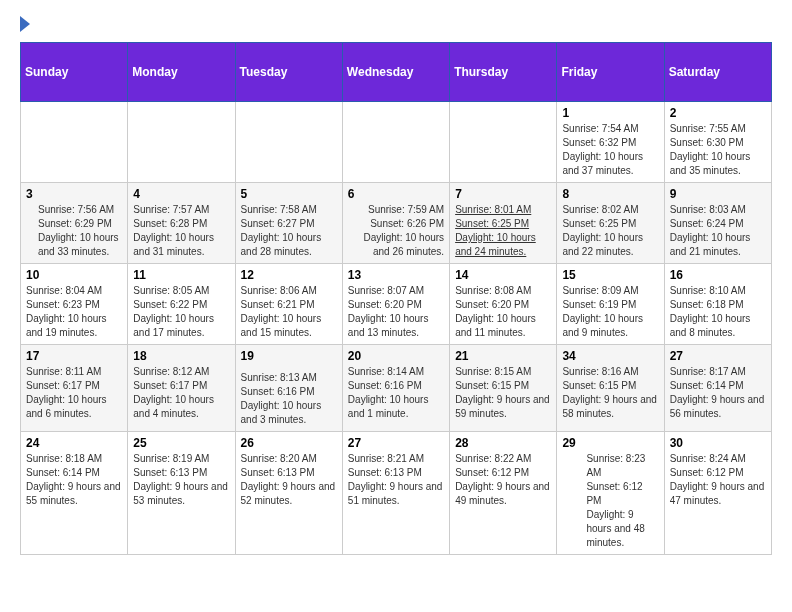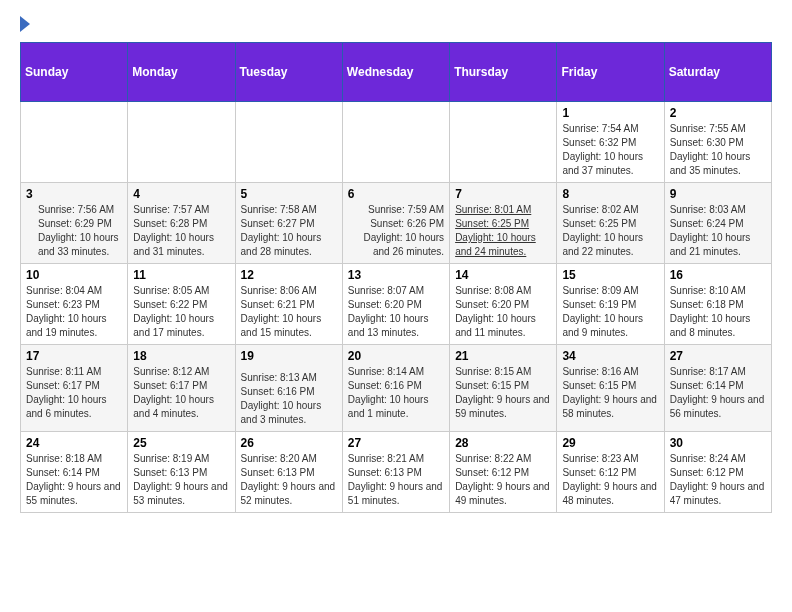--- a/index.html
+++ b/index.html
@@ -277,21 +277,21 @@
 Daylight: 9 hours and 51 minutes.</div>
         </td>
         <td>
           <span class="day-number">28</span>
           <div class="day-info" style="white-space: pre-line;">Sunrise: 8:22 AM
 Sunset: 6:12 PM
 Daylight: 9 hours and 49 minutes.</div>
         </td>
         <td>
           <span class="day-number">29</span>
-          <div class="day-info" style="white-space: pre-line;">Sunrise: 8:23 AM
+          <div class="day-info" style="white-space: pre-line; margin-left: 24px;">Sunrise: 8:23 AM
 Sunset: 6:12 PM
 Daylight: 9 hours and 48 minutes.</div>
         </td>
         <td>
           <span class="day-number">30</span>
           <div class="day-info" style="white-space: pre-line;">Sunrise: 8:24 AM
 Sunset: 6:12 PM
 Daylight: 9 hours and 47 minutes.</div>
         </td>
       </tr>

